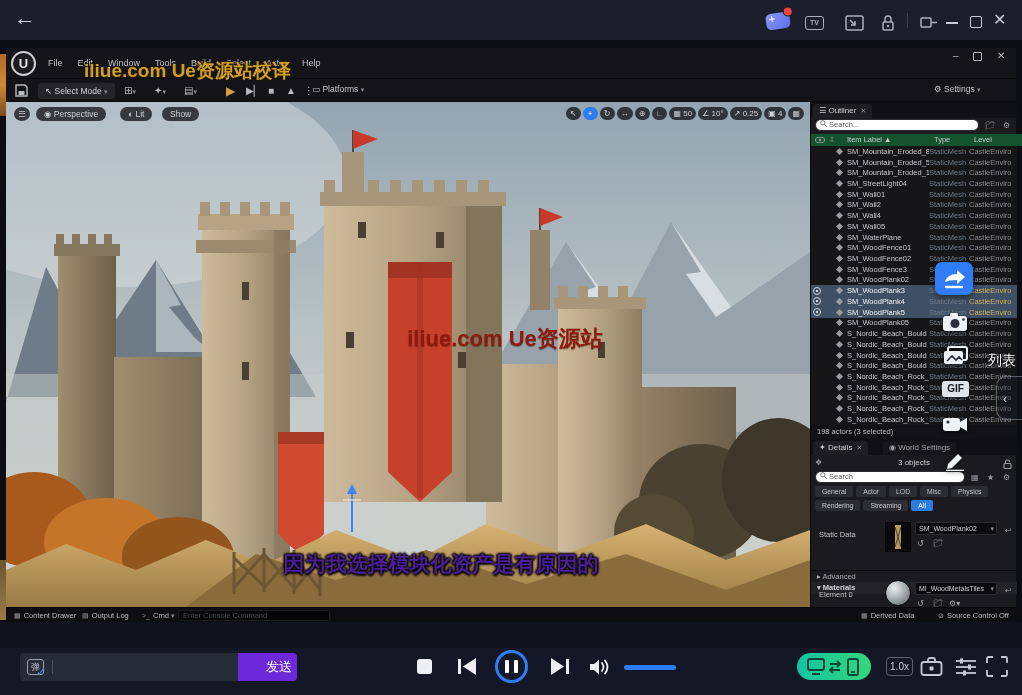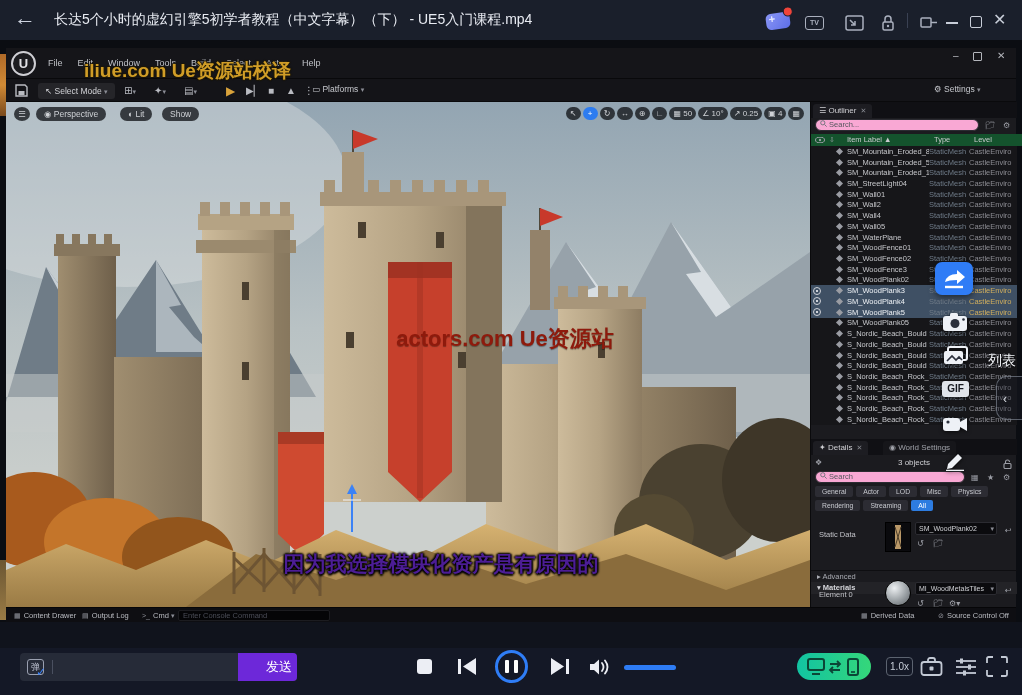--- a/index.html
+++ b/index.html
@@ -70,21 +70,21 @@
     text-shadow:-1px 0 1px #201a08, 1px 0 1px #201a08, 0 -1px 1px #201a08, 0 1px 1px #201a08; }
 
   
   #rpanel { position:absolute; left:804px; top:54px; width:206px; height:505px; background:#1b1b1f; border-left:1px solid #0a0a0c; }
   .tabrow { position:absolute; left:0; width:206px; height:16px; background:#101014; }
   .ue-tab { position:absolute; top:2px; height:14px; background:#1d1d22; border-radius:3px 3px 0 0;
     font-size:8px; color:#d0d0d4; line-height:14px; padding:0 6px; cursor:pointer; white-space:nowrap; }
   .ue-tab.dim { background:#16161a; color:#9fa1a8; }
   .tab-x { color:#86888f; margin-left:4px; font-size:7px; }
   .searchrow { position:absolute; left:0; width:206px; height:15px; }
-  .searchpill { position:absolute; left:4px; top:1px; height:12px; background:#f9a8d4; border:1px solid #2b2b31;
+  .searchpill { position:absolute; left:4px; top:1px; height:12px; background:#ffffff; border:1px solid #2b2b31;
     border-radius:6px; font-size:7.5px; color:#55565e; line-height:10px; padding:0 4px; }
   .mini-ico { position:absolute; font-size:8px; color:#9c9ea6; cursor:pointer; }
   .out-header { position:absolute; left:0; top:32px; width:230px; height:12px; background:#14532d;
     font-size:7.5px; color:#c9cacd; line-height:12px; }
   .out-rows { position:absolute; left:0; top:44px; width:206px; height:279px; overflow:hidden; background:#161619; }
   .out-row { display:flex; align-items:center; height:10.73px; font-size:7.5px; color:#c6c7cb; cursor:pointer; }
   .row-eye { width:10px; margin-left:2px; visibility:hidden; }
   .row-eye::before { content:""; display:block; width:6px; height:6px; border-radius:50%;
     border:1px solid #cfd2d8; background:radial-gradient(circle,#cfd2d8 30%,transparent 32%); }
   .out-row.active .row-eye { visibility:visible; }
@@ -161,21 +161,20 @@
   .speed-box { left:886px; top:9px; width:27px; height:19px; border:1px solid #5c6370; border-radius:4px;
     color:#c6ccd8; font-size:10px; text-align:center; line-height:17px; }
 </style>
 </head>
 <body>
 
 <div id="screen">
 
   <div id="titlebar">
     <span class="back-arrow">←</span>
-    <span class="win-title">长达5个小时的虚幻引擎5初学者教程（中文字幕）（下） - UE5入门课程.mp4</span>
     <span class="abs gamepad"></span>
     <span class="abs tv-ico">TV</span>
     <svg class="abs" style="left:845px;top:15px;" width="19" height="16" viewBox="0 0 19 16">
       <rect x="1" y="1" width="17" height="14" rx="2" fill="none" stroke="#aab0be" stroke-width="1.5"></rect>
       <path d="M5,5 L10,10 M10,6 L10,10 L6,10" stroke="#aab0be" stroke-width="1.5" fill="none"></path>
     </svg>
     <svg class="abs" style="left:881px;top:14px;" width="14" height="18" viewBox="0 0 14 18">
       <rect x="2" y="8" width="10" height="8" rx="1.5" fill="none" stroke="#aab0be" stroke-width="1.5"></rect>
       <path d="M4,8 V5 a3,3 0 0 1 6,0 V8" fill="none" stroke="#aab0be" stroke-width="1.5"></path>
       <circle cx="7" cy="12" r="1.2" fill="#aab0be"></circle>
@@ -366,21 +365,21 @@
           <span class="vt">↔</span>
           <span class="vt">⊕</span>
           <span class="vt">∟</span>
           <span class="vt">▦ <span>50</span></span>
           <span class="vt">∠ <span>10°</span></span>
           <span class="vt">↗ <span>0.25</span></span>
           <span class="vt">▣ <span>4</span></span>
           <span class="vt">▦</span>
         </div>
 
-        <div class="wm-center">actors.com  Ue资源站</div>
+        <div class="wm-center">iliue.com  Ue资源站</div>
         <div class="subtitle">因为我选择模块化资产是有原因的</div>
       </div>
 
       <div id="rpanel">
 
         <div class="tabrow" style="top:0;">
           <span class="ue-tab" style="left:2px;">☰
             <span>Outliner</span><span class="tab-x">✕</span></span>
         </div>
         <div class="searchrow" style="top:16px;">
@@ -580,20 +579,21 @@
             <span class="row-level">CastleEnviro</span>
           </div>
             <div class="out-row">
             <span class="row-eye"></span>
             <span class="row-cube"></span>
             <span class="row-label">S_Nordic_Beach_Rock_</span>
             <span class="row-type">StaticMesh</span>
             <span class="row-level">CastleEnviro</span>
           </div>
           </div>
+        <div class="out-status">198 actors (3 selected)</div>
 
         <div class="tabrow" style="top:337px;">
           <span class="ue-tab" style="left:2px;">✦
             <span>Details</span><span class="tab-x">✕</span></span>
           <span class="ue-tab dim" style="left:72px;">◉
             <span>World Settings</span></span>
         </div>
         <div class="obj-row">
           <span class="abs" style="left:4px;color:#9c9ea6;">❖</span>
           <span>3 objects</span>

